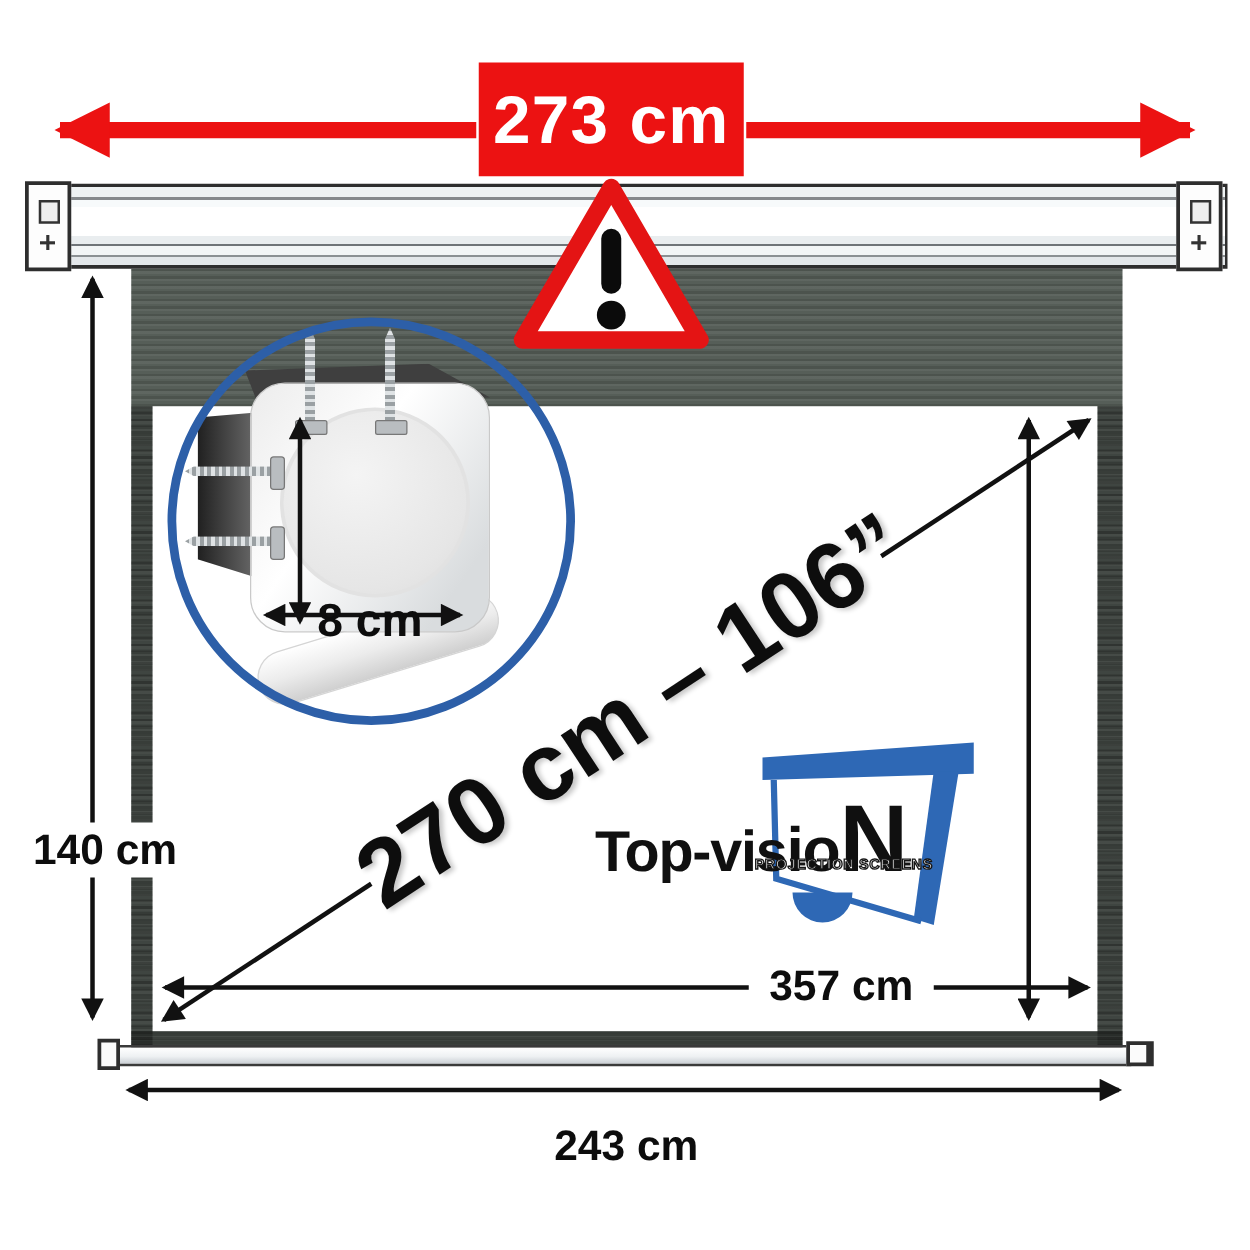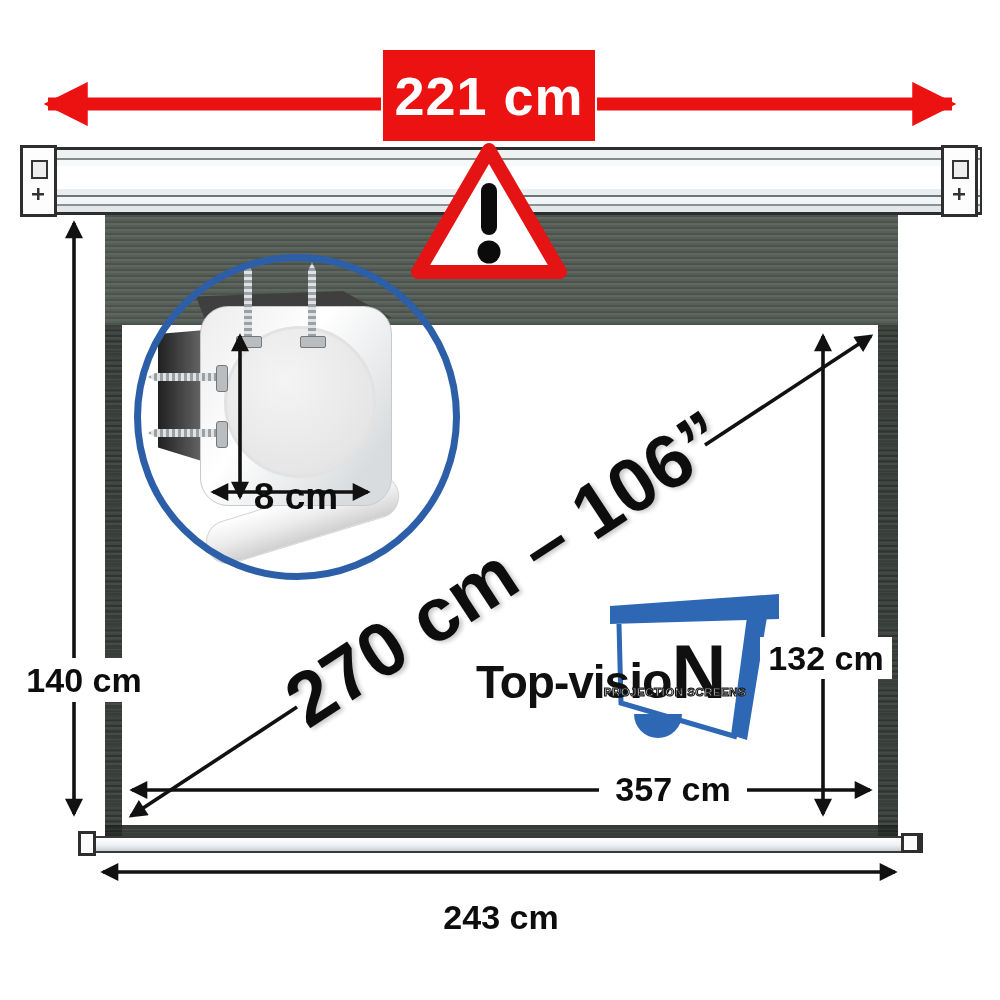--- a/index.html
+++ b/index.html
@@ -145,21 +145,21 @@
   <div class="abs screw-shaft-v" style="left:244px;top:262px;"></div>
   <div class="abs screw-head-v" style="left:236px;top:336px;"></div>
   <div class="abs screw-shaft-v" style="left:308px;top:262px;"></div>
   <div class="abs screw-head-v" style="left:300px;top:336px;"></div>
   <div class="abs screw-shaft-h" style="left:148px;top:373px;"></div>
   <div class="abs screw-head-h" style="left:216px;top:365px;"></div>
   <div class="abs screw-shaft-h" style="left:148px;top:429px;"></div>
   <div class="abs screw-head-h" style="left:216px;top:421px;"></div>
   <div class="abs inset-ring"></div>
 
-  <div class="abs red-box">221 cm</div>
+  <div class="abs red-box">273 cm</div>
 
   <svg class="abs overlay" width="1000" height="1000" viewBox="0 0 1000 1000">
     <defs>
       <marker id="mb" viewBox="0 0 10 10" refX="8.5" refY="5" markerWidth="6" markerHeight="5" orient="auto-start-reverse" markerUnits="strokeWidth">
           <path d="M0 0L10 5L0 10z" fill="#111"></path>
         </marker>
       <marker id="mr" viewBox="0 0 10 10" refX="9" refY="5" markerWidth="3.4" markerHeight="3.4" orient="auto-start-reverse" markerUnits="strokeWidth">
           <path d="M0 0L10 5L0 10z" fill="#EC1212"></path>
         </marker>
     </defs>
@@ -181,19 +181,18 @@
     </g>
 
     <g>
       <path d="M489 150 L560 272 L418 272 Z" fill="#ffffff" stroke="#E41414" stroke-width="14" stroke-linejoin="round"></path>
       <rect x="481" y="183" width="16" height="52" rx="8" fill="#0b0b0b"></rect>
       <circle cx="489" cy="252" r="11.5" fill="#0b0b0b"></circle>
     </g>
   </svg>
 
   <div class="abs dim bg dim-176">140 cm</div>
-  <div class="abs dim bg dim-132">132 cm</div>
   <div class="abs dim bg dim-235">357 cm</div>
   <div class="abs dim bg dim-243">243 cm</div>
   <div class="abs dim dim-8">8 cm</div>
   <div class="abs dim-diag">270 cm – 106”</div>
 
 </div>
 
 </body></html>

